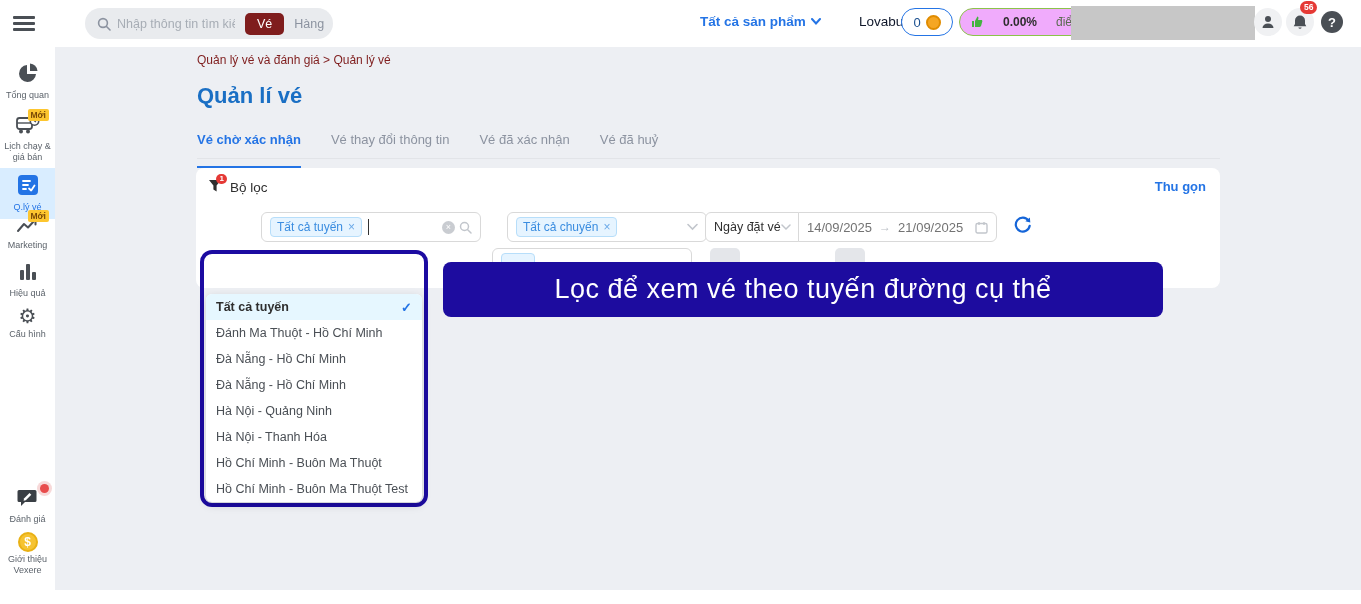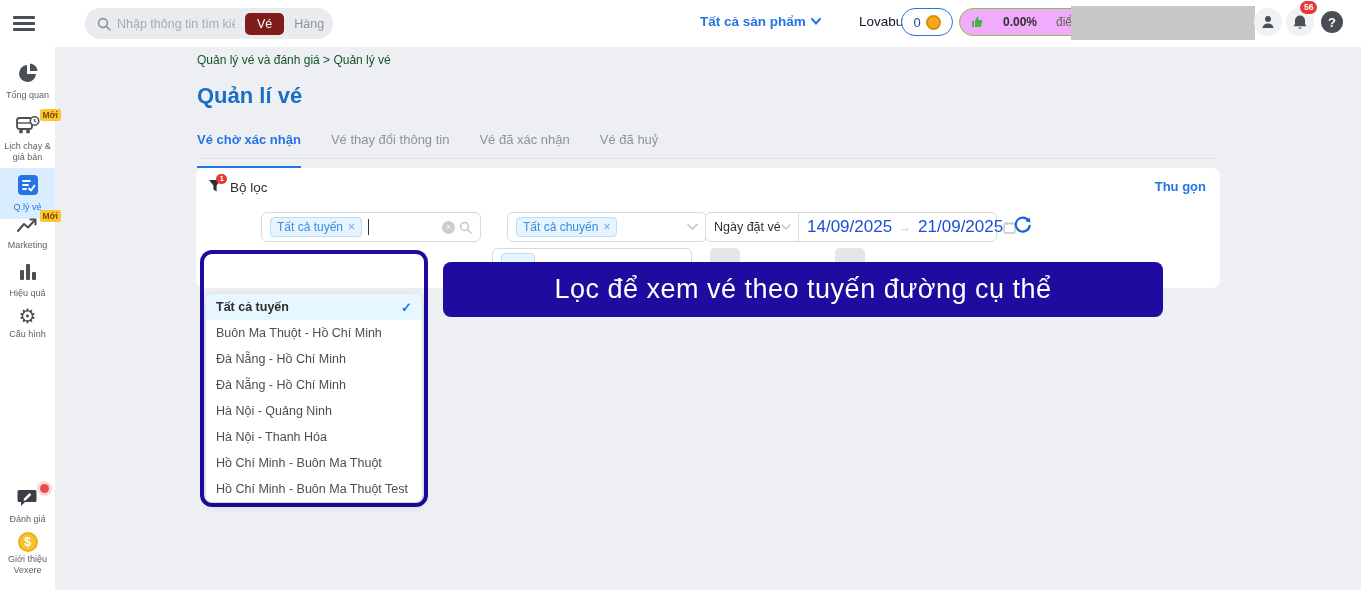--- a/index.html
+++ b/index.html
@@ -32,28 +32,28 @@
   .help-circle { background:#fff; }
   .help-inner { width:22px; height:22px; border-radius:50%; background:#4a4f55; color:#fff; font-size:13px; font-weight:bold; display:flex; align-items:center; justify-content:center; }
 
   
   .rail { position:absolute; left:0; top:0; width:55px; height:604px; background:#fff; z-index:6; }
   .rail-item { position:absolute; left:0; width:55px; text-align:center; cursor:pointer; }
   .rail-item .lab { font-size:9px; color:#5c636b; line-height:1.25; display:block; padding:2px 1px 0; }
   .rail-item.active { background:#d9edff; padding:6px 10px; }
   .rail-item.active .lab { color:#2474e5; }
   .ric { position:relative; display:inline-block; }
-  .badge-new { position:absolute; top:-6px; left:24px; background:#fdc62f; color:#7a4a06; font-size:8.5px; font-weight:bold; padding:1px 3px; border-radius:2px; }
+  .badge-new { position:absolute; top:-6px; left:12px; background:#fdc62f; color:#7a4a06; font-size:8.5px; font-weight:bold; padding:1px 3px; border-radius:2px; }
   .red-dot { position:absolute; top:-4px; right:-10px; width:9px; height:9px; border-radius:50%; background:#e84c4c; box-shadow:0 0 0 3px #f7d9d9; }
   .dollar-circle { width:20px; height:20px; border-radius:50%; background:#f6c332; color:#fff; font-weight:bold; font-size:12px; display:flex; align-items:center; justify-content:center; margin:0 auto; border:2px solid #e9b114; }
   .gear-glyph { font-size:20px; color:#4a4f55; line-height:1; }
 
   
   .content { position:absolute; left:55px; top:47px; width:1306px; height:543px; background:#edeff3; }
-  .breadcrumb { position:absolute; left:142px; top:6px; font-size:12px; color:#14532d; }
+  .breadcrumb { position:absolute; left:142px; top:6px; font-size:12px; color:#7f1d1d; }
   .page-title { position:absolute; left:142px; top:36px; font-size:22px; font-weight:bold; color:#1a6fc4; }
   .tabs { position:absolute; left:142px; top:85px; display:flex; gap:30px; }
   .tab { font-size:13px; color:#8c93a0; padding-bottom:19px; cursor:pointer; white-space:nowrap; }
   .tab.active { color:#2474e5; font-weight:bold; border-bottom:2.5px solid #2474e5; }
   .tabs-rule { position:absolute; left:142px; top:111px; width:1023px; height:1px; background:#e2e4e8; }
 
   
   .card { position:absolute; left:141px; top:121px; width:1024px; height:120px; background:#fff; border-radius:8px; }
   .filter-head { position:absolute; left:12px; top:11px; display:flex; align-items:center; gap:6px; }
   .filter-title { font-size:13.5px; color:#2e2e2e; }
@@ -65,21 +65,21 @@
   .chip { background:#e6f4ff; border:1px solid #b7defa; color:#3b8de0; font-size:12px; border-radius:4px; padding:2px 6px; display:inline-flex; gap:5px; align-items:center; white-space:nowrap; }
   .chip .x { color:#6aa9e8; cursor:pointer; font-size:12px; line-height:1; }
   .cursor-bar { width:1px; height:16px; background:#333; margin-left:6px; }
   .sel .right-ic { margin-left:auto; display:flex; align-items:center; gap:4px; }
   .clear-circle { width:13px; height:13px; border-radius:50%; background:#c9ccd1; color:#fff; font-size:9px; display:flex; align-items:center; justify-content:center; line-height:1; }
 
   .sel-route { left:65px; top:44px; width:220px; }
   .sel-trip  { left:296px; top:44px; width:200px;margin-left:15px; }
   .sel-datetype { left:509px; top:44px; width:94px; border-radius:6px 0 0 6px; }
   .sel-daterange { left:602px; top:44px; width:199px; border-radius:0 6px 6px 0; }
-  .sel-daterange .d { font-size:17px; color:#1d4ed8; }
+  .sel-daterange .d { font-size:13px; color:#737373; }
   .sel-daterange .arr { color:#b9bdc4; margin:0 7px; font-size:12px; }
   .sel-datetype .t { font-size:12.5px; color:#2e2e2e; white-space:nowrap; }
   .refresh-btn { position:absolute; left:817px; top:48px; cursor:pointer; }
 
   .sel-row2 { left:296px; top:80px; width:200px; }
   .frag { position:absolute; top:80px; height:26px; width:30px; background:#e4e6ea; border-radius:5px; }
   .frag1 { left:514px; } .frag2 { left:639px; }
 
   
   .tour-outline { position:absolute; left:145px; top:203px; width:228px; height:257px; border:4px solid #1c0ba1; border-radius:12px; z-index:20; pointer-events:none; }
@@ -351,21 +351,21 @@
       <div class="frag frag2"></div>
     </div>
 
     <div class="tour-outline"></div>
     <div class="dropdown">
       <div class="dd-item selected">
         <span>Tất cả tuyến</span>
         <span class="ck">✓</span>
       </div>
       <div class="dd-item">
-          <span>Buôn Ma Thuột - Hồ Chí Minh</span>
+          <span>Đánh Ma Thuột - Hồ Chí Minh</span>
         </div>
       <div class="dd-item">
           <span>Đà Nẵng - Hồ Chí Minh</span>
         </div>
       <div class="dd-item">
           <span>Đà Nẵng - Hồ Chí Minh</span>
         </div>
       <div class="dd-item">
           <span>Hà Nội - Quảng Ninh</span>
         </div>

